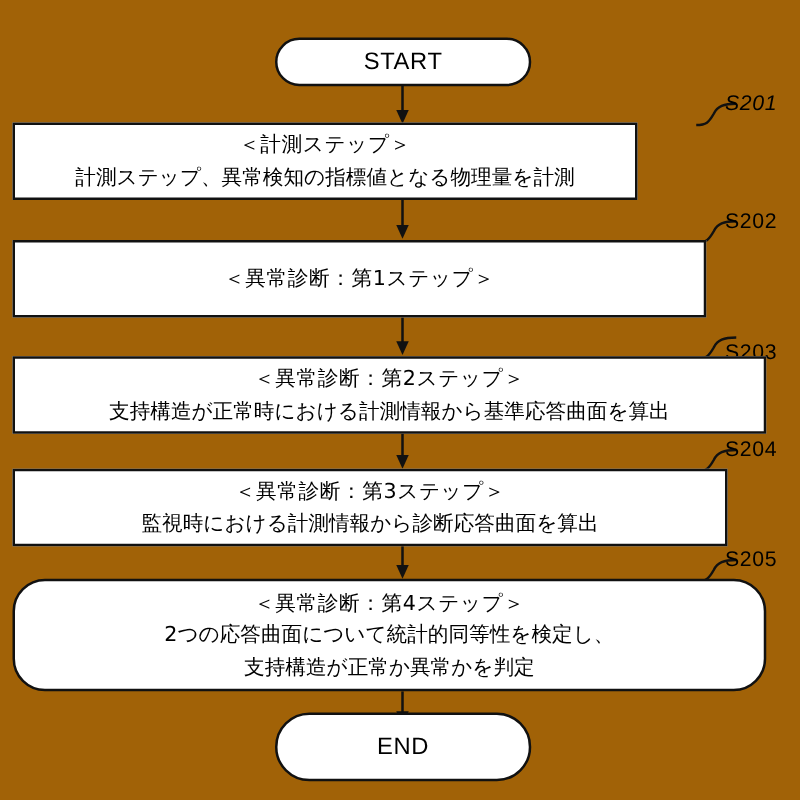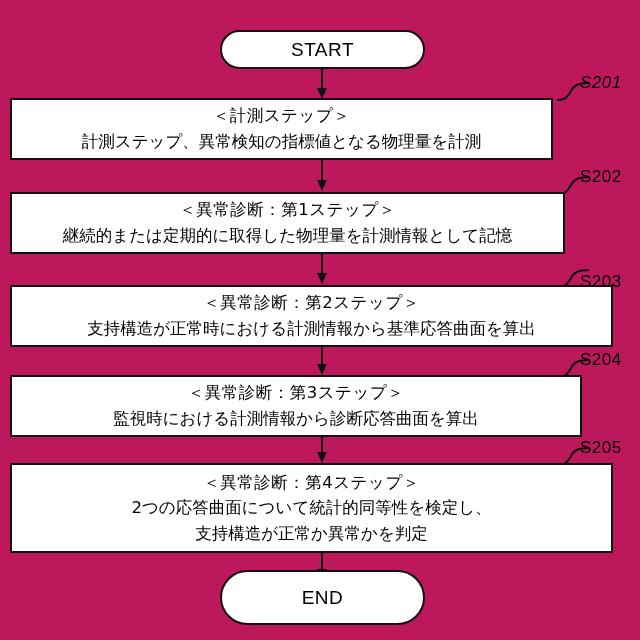--- a/index.html
+++ b/index.html
@@ -4,21 +4,21 @@
 <style>
   html, body {
     margin: 0;
     padding: 0;
     background: #ffffff;
   }
   #canvas {
     position: relative;
     width: 640px;
     height: 640px;
-    background: #be185d;
+    background: #a16207;
     overflow: hidden;
     font-family: "Liberation Sans", "DejaVu Sans", sans-serif;
     color: #000000;
   }
 
   
   .terminator {
     position: absolute;
     box-sizing: border-box;
     border: 2px solid #111111;
@@ -89,38 +89,37 @@
   <svg class="connector" style="left:312px; top:68px;" width="20" height="32" viewBox="0 0 20 32">
     <line x1="10" y1="0" x2="10" y2="24" stroke="#111111" stroke-width="2"></line>
     <polygon points="10,31 5,20 15,20" fill="#111111"></polygon>
   </svg>
 
   <svg class="step-leader" style="left:556px; top:80px;" width="34" height="22" viewBox="0 0 34 22">
     <path d="M1,20 C9,20 11,18 15,11 C18,5 23,3 33,3" fill="none" stroke="#111111" stroke-width="2"></path>
   </svg>
   <div class="step-label" style="left:580px; top:73px;font-style:italic;">S201</div>
 
-  <div class="process-box" style="left:10px; top:98px; width:543px; height:62px;">
+  <div class="process-box" style="left:10px; top:98px; width:500px; height:62px;">
     <div class="box-line title">＜計測ステップ＞</div>
     <div class="box-line">計測ステップ、異常検知の指標値となる物理量を計測</div>
   </div>
 
   <svg class="connector" style="left:312px; top:160px;" width="20" height="32" viewBox="0 0 20 32">
     <line x1="10" y1="0" x2="10" y2="24" stroke="#111111" stroke-width="2"></line>
     <polygon points="10,31 5,20 15,20" fill="#111111"></polygon>
   </svg>
 
   <svg class="step-leader" style="left:556px; top:174px;" width="34" height="22" viewBox="0 0 34 22">
     <path d="M1,20 C9,20 11,18 15,11 C18,5 23,3 33,3" fill="none" stroke="#111111" stroke-width="2"></path>
   </svg>
   <div class="step-label" style="left:580px; top:167px;">S202</div>
 
   <div class="process-box" style="left:10px; top:192px; width:555px; height:62px;">
     <div class="box-line title">＜異常診断：第1ステップ＞</div>
-    <div class="box-line">継続的または定期的に取得した物理量を計測情報として記憶</div>
   </div>
 
   <svg class="connector" style="left:312px; top:254px;" width="20" height="31" viewBox="0 0 20 31">
     <line x1="10" y1="0" x2="10" y2="23" stroke="#111111" stroke-width="2"></line>
     <polygon points="10,30 5,19 15,19" fill="#111111"></polygon>
   </svg>
 
   <svg class="step-leader" style="left:556px; top:267px;" width="34" height="22" viewBox="0 0 34 22">
     <path d="M1,20 C9,20 11,18 15,11 C18,5 23,3 33,3" fill="none" stroke="#111111" stroke-width="2"></path>
   </svg>
@@ -149,21 +148,21 @@
   <svg class="connector" style="left:312px; top:437px;" width="20" height="27" viewBox="0 0 20 27">
     <line x1="10" y1="0" x2="10" y2="19" stroke="#111111" stroke-width="2"></line>
     <polygon points="10,26 5,15 15,15" fill="#111111"></polygon>
   </svg>
 
   <svg class="step-leader" style="left:556px; top:445px;" width="34" height="22" viewBox="0 0 34 22">
     <path d="M1,20 C9,20 11,18 15,11 C18,5 23,3 33,3" fill="none" stroke="#111111" stroke-width="2"></path>
   </svg>
   <div class="step-label" style="left:580px; top:438px;">S205</div>
 
-  <div class="process-box" style="left:10px; top:463px; width:603px; height:90px;">
+  <div class="process-box" style="left:10px; top:463px; width:603px; height:90px;border-radius:26px;">
     <div class="box-line title">＜異常診断：第4ステップ＞</div>
     <div class="box-line">2つの応答曲面について統計的同等性を検定し、</div>
     <div class="box-line">支持構造が正常か異常かを判定</div>
   </div>
 
   <svg class="connector" style="left:312px; top:553px;" width="20" height="28" viewBox="0 0 20 28">
     <line x1="10" y1="0" x2="10" y2="20" stroke="#111111" stroke-width="2"></line>
     <polygon points="10,27 5,16 15,16" fill="#111111"></polygon>
   </svg>
 

